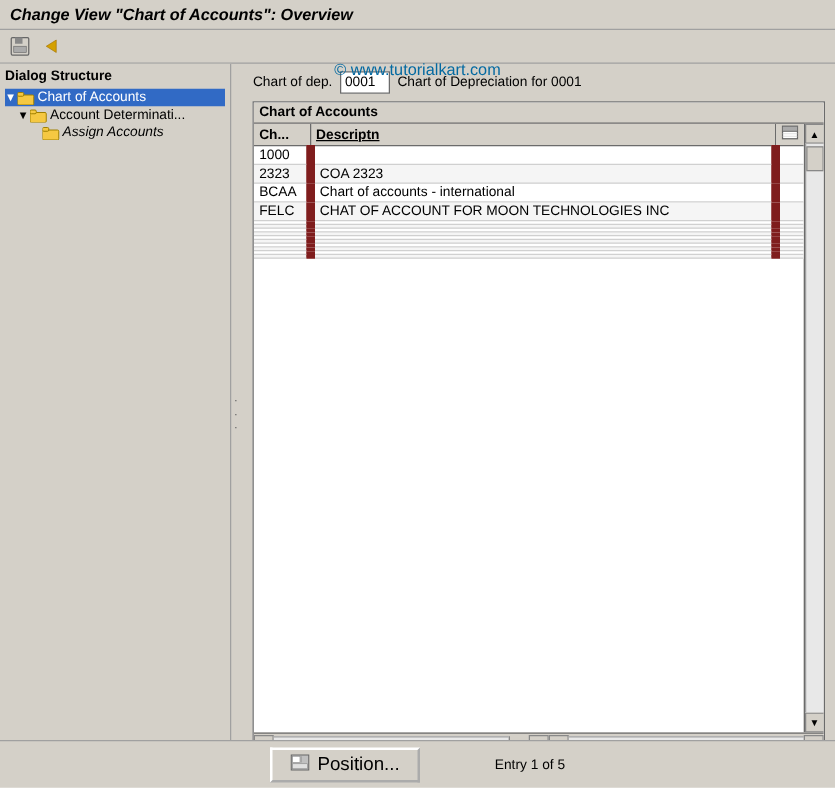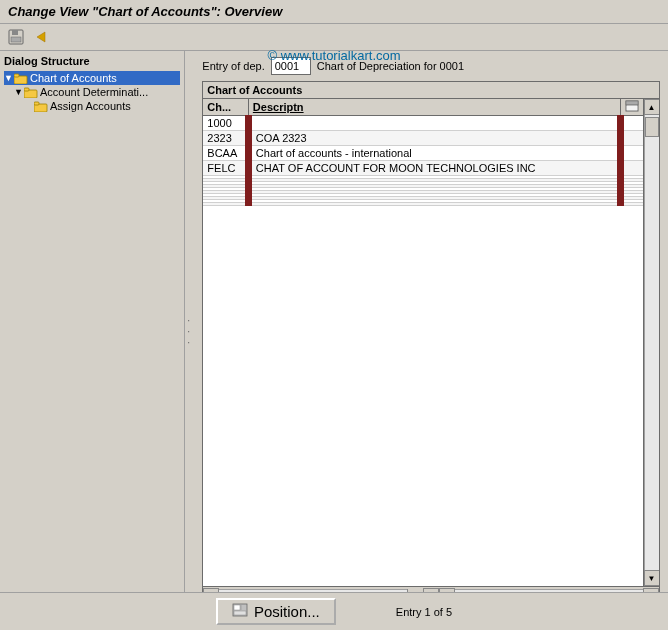--- a/index.html
+++ b/index.html
@@ -327,21 +327,21 @@
       align-items: center;
       gap: 6px;
     }
 
     .entry-info {
       font-size: 11px;
       margin-left: 40px;
     }
 
     .indent-1 { padding-left: 10px; }
-    .indent-2 { padding-left: 20px; }
+    .indent-2 { padding-left: 20px; font-style: italic; }
   </style>
 </head>
 <body>
 
 <div class="title-bar">
   <span>Change View "Chart of Accounts": Overview</span>
 </div>
 
 <div class="toolbar">
   <span class="toolbar-icon" title="Save">
@@ -400,21 +400,21 @@
 
   <div class="sidebar-dots">
     <span>·</span>
     <span>·</span>
     <span>·</span>
   </div>
 
   <div class="right-panel">
 
     <div class="header-row">
-      <span class="header-label">Entry of dep.</span>
+      <span class="header-label">Chart of dep.</span>
       <input class="header-input" type="text" value="0001" readonly="" style="">
       <span class="header-desc">Chart of Depreciation for 0001</span>
     </div>
 
     <div class="table-section">
       <div class="table-section-title">Chart of Accounts</div>
 
       <div class="table-wrapper">
         <div class="table-container">
           <table>

